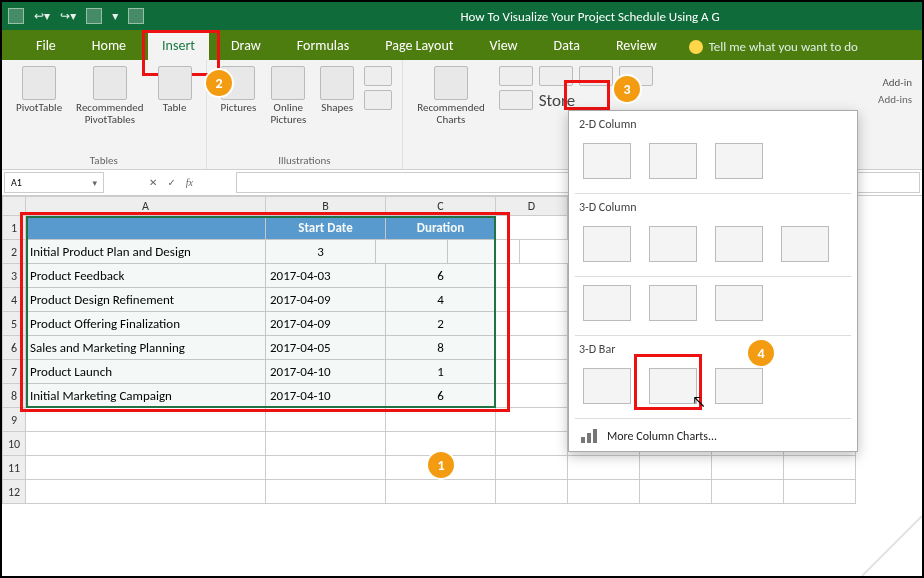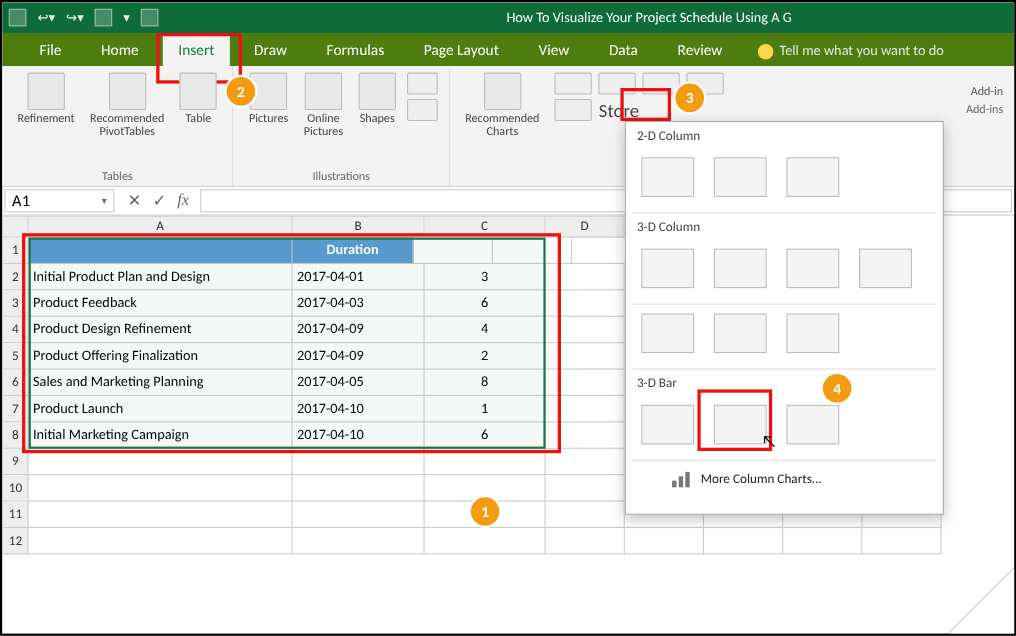--- a/index.html
+++ b/index.html
@@ -28,21 +28,21 @@
 .grp .lbl { text-align:center; font-size:11px; color:#666; margin-top:auto; padding-top:2px; }
 .rb { display:flex; flex-direction:column; align-items:center; gap:2px; padding:2px 4px; cursor:pointer; }
 .rb .ic { width:34px; height:34px; background:#e8e8e8; border:1px solid #bbb; border-radius:2px; position:relative; }
 .rb span { font-size:11px; text-align:center; line-height:1.1; }
 .mini { width:28px; height:20px; background:#eee; border:1px solid #bbb; border-radius:2px; }
 
 
 .col-chart-box { position:absolute; top:78px; left:562px; width:46px; height:30px; border:3px solid #e11; pointer-events:none; }
 
 
-.fbar { height:26px; border-bottom:1px solid #ccc; display:flex; align-items:stretch; font-size:15px; }
+.fbar { height:26px; border-bottom:1px solid #ccc; display:flex; align-items:stretch; font-size:10px;gap:33px; }
 .nbox { width:100px; border:1px solid #ccc; margin:2px; display:flex; align-items:center; padding:0 6px; background:#fff; }
 .nbox::after { content:"▾"; margin-left:auto; font-size:9px; color:#666; }
 .fx { display:flex; align-items:center; padding:0 10px; color:#666; gap:10px; }
 .fx .sym { font-family:serif; font-style:italic; }
 .fline { flex:1; border:1px solid #ccc; margin:2px 2px 2px 0; background:#fff; }
 
 
 .grid { position:relative; font-size:13px; }
 .chead { display:flex; height:20px; }
 .chead div { border:1px solid #ccc; border-left:none; background:#eee; text-align:center; font-size:12px; color:#333; display:flex; align-items:center; justify-content:center; }
@@ -58,21 +58,21 @@
 .sel-red { position:absolute; top:16px; left:18px; width:490px; height:200px; border:3px solid #e11; pointer-events:none; }
 .qat-ic { width:16px; height:16px; background:rgba(255,255,255,.25); border:1px solid rgba(255,255,255,.5); display:inline-block; }
 
 
 .drop { position:absolute; top:108px; left:566px; width:290px; background:#fff; border:1px solid #aaa; box-shadow:0 4px 12px rgba(0,0,0,.25); font-size:12px; color:#333; }
 .drop .sec-t { padding:6px 10px 4px; font-weight:400; color:#444; }
 .drop .opts { display:flex; gap:10px; padding:4px 10px 10px; }
 .drop .opt { width:56px; height:44px; border:1px solid transparent; cursor:pointer; display:flex; align-items:center; justify-content:center; position:relative; }
 .drop .opt .gly { width:48px; height:36px; background:linear-gradient(#f4f4f4,#f4f4f4); border:1px solid #bbb; }
 .drop hr { border:none; border-top:1px solid #ddd; margin:0 6px; }
-.drop .more { padding:10px 12px 24px; display:flex; align-items:center; gap:8px; color:#222; cursor:pointer;margin-left:30px; }
+.drop .more { padding:10px 12px 8px; display:flex; align-items:center; gap:8px; color:#222; cursor:pointer; }
 .drop .more .mi { width:18px; height:14px; display:inline-flex; align-items:flex-end; gap:2px; }
 .drop .more .mi i { width:4px; background:#777; display:inline-block; }
 .bar-red { position:absolute; top:352px; left:632px; width:68px; height:56px; border:3px solid #e11; pointer-events:none; }
 .cursor { position:absolute; top:390px; left:690px; font-size:16px; color:#000; pointer-events:none; }
 
 
 .badge { position:absolute; width:26px; height:26px; border-radius:50%; background:#f39c12; color:#fff; font-weight:700; font-size:14px; display:flex; align-items:center; justify-content:center; box-shadow:0 0 0 2px #fff; }
 
 
 .curl { position:absolute; right:0; bottom:0; width:60px; height:60px; background:linear-gradient(135deg,transparent 48%,#ddd 50%,#fff 52%); }
@@ -107,21 +107,21 @@
       <span>Tell me what you want to do</span>
     </div>
 </div>
 <div class="insert-box"></div>
 
 <div class="ribbon">
   <div class="grp">
     <div class="row">
       <div class="rb">
           <div class="ic"></div>
-          <span>Refinement</span>
+          <span>PivotTable</span>
         </div>
       <div class="rb">
           <div class="ic"></div>
           <span style="white-space:pre">Recommended
 PivotTables</span>
         </div>
       <div class="rb">
           <div class="ic"></div>
           <span>Table</span>
         </div>
@@ -199,31 +199,31 @@
     <div class="cw-d">D</div>
     <div class="cw-e">E</div>
     <div class="cw-f">F</div>
     <div class="cw-g">G</div>
     <div class="cw-h">H</div>
   </div>
   <div class="rows">
     <div class="r">
         <div class="rh">1</div>
         <div class="c hdr cw-a"></div>
+        <div class="c hdr cw-b">Start Date</div>
         <div class="c hdr cw-c">Duration</div>
         <div class="c cw-d"></div>
         <div class="c cw-e"></div>
         <div class="c cw-f"></div>
         <div class="c cw-g"></div>
         <div class="c cw-h"></div>
       </div>
     <div class="r">
         <div class="rh">2</div>
         <div class="c cw-a">Initial Product Plan and Design</div>
-        <div class="c cw-b">2017-04-01</div>
         <div class="c ctr cw-c">3</div>
         <div class="c cw-d"></div>
         <div class="c cw-e"></div>
         <div class="c cw-f"></div>
         <div class="c cw-g"></div>
         <div class="c cw-h"></div>
       </div>
     <div class="r">
         <div class="rh">3</div>
         <div class="c cw-a">Product Feedback</div>

